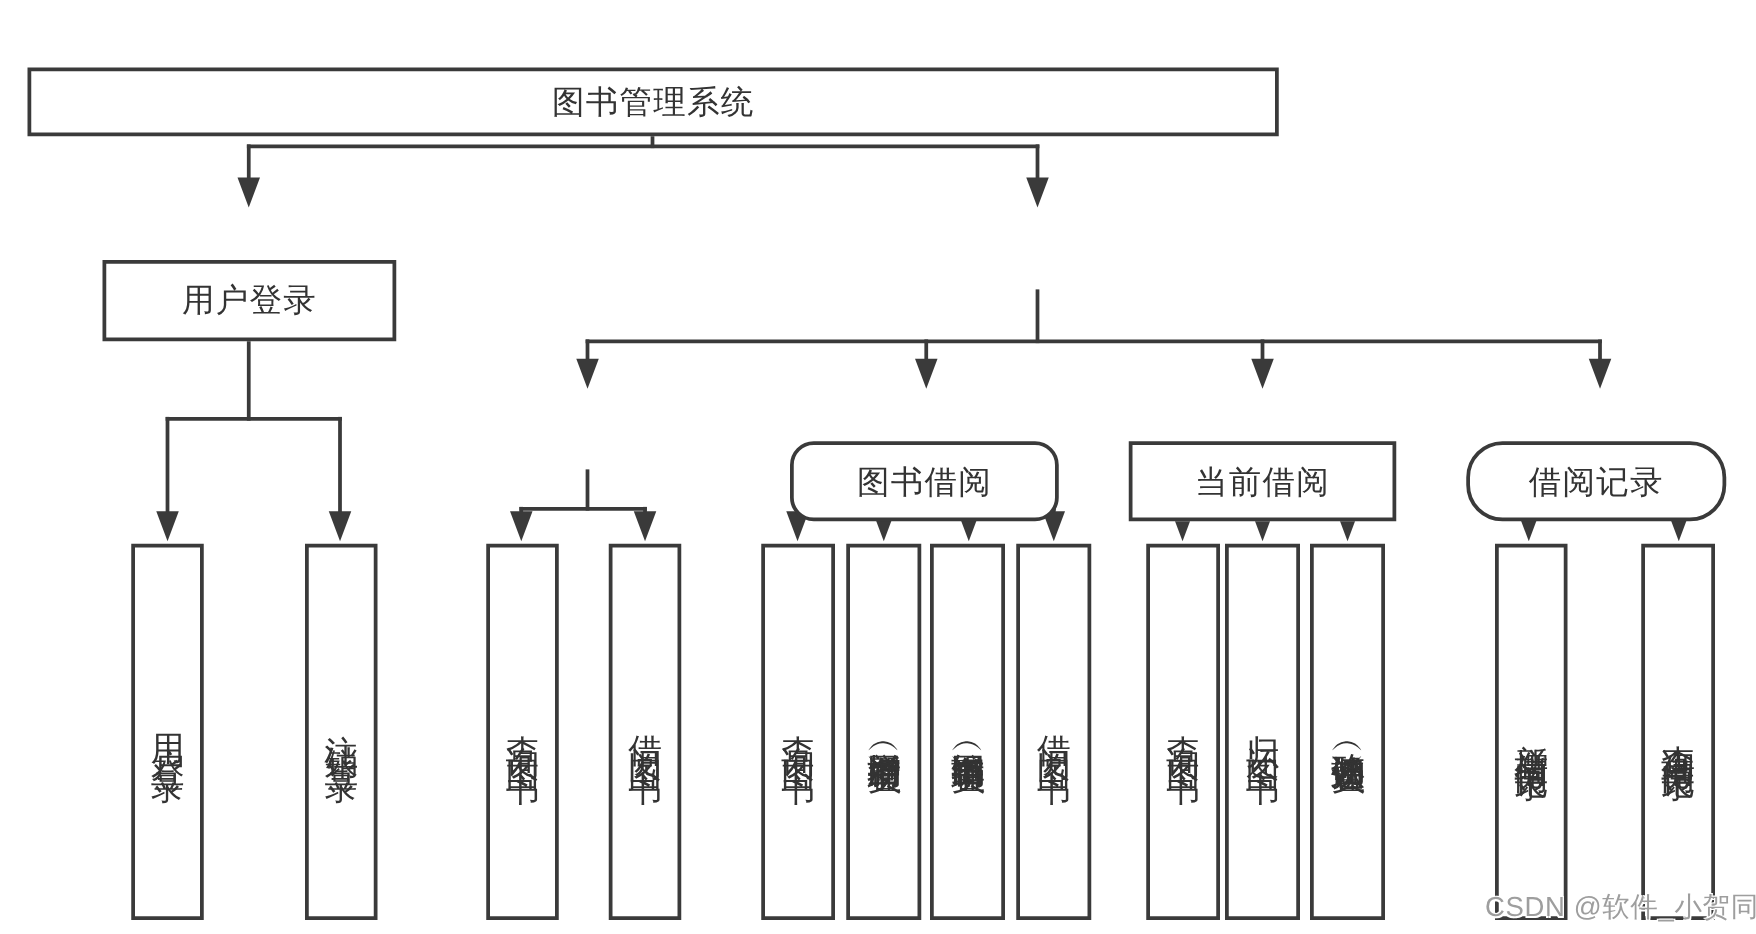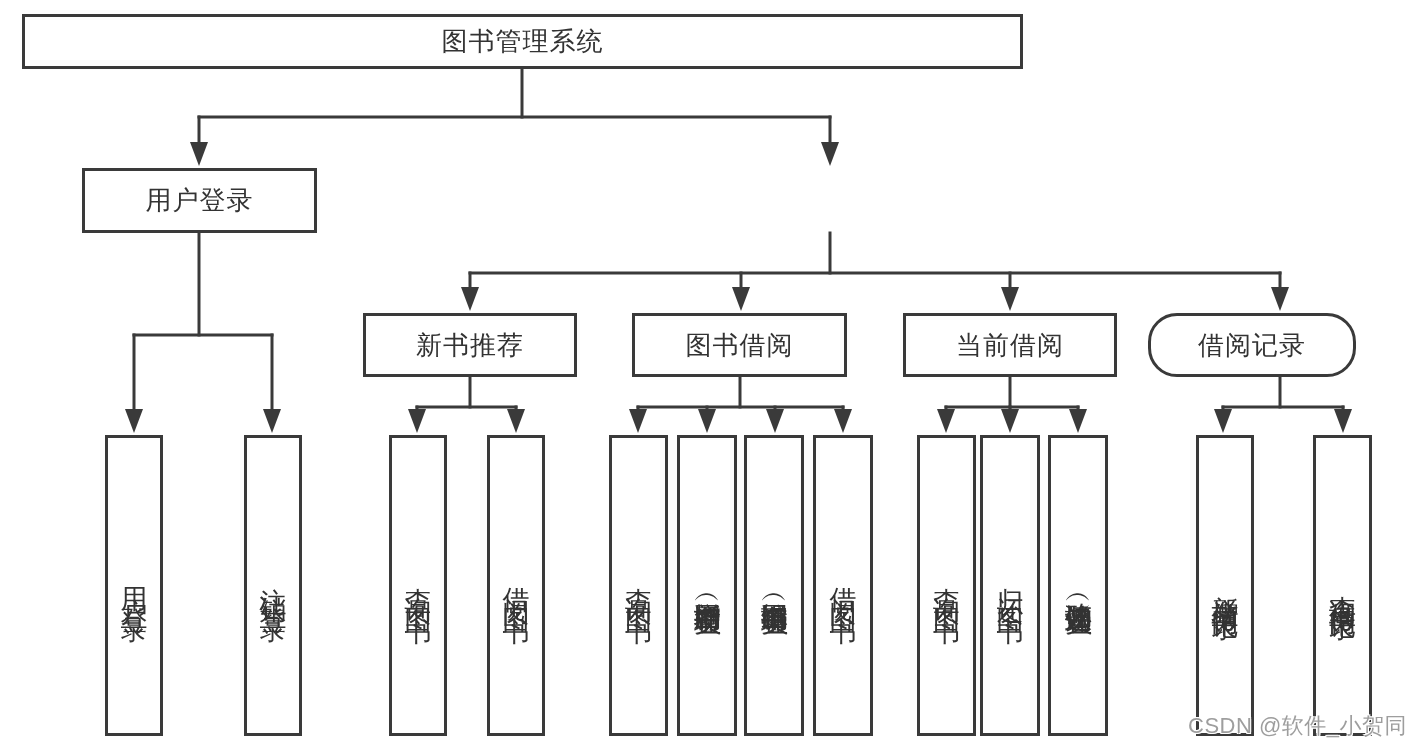--- a/index.html
+++ b/index.html
@@ -41,20 +41,21 @@
     background: var(--color-box-fill);
     border: 3px solid var(--color-line);
     color: var(--color-text);
     display: flex;
     align-items: center;
     justify-content: center;
   }
   .h-box {
     font-size: 26px;
     letter-spacing: 1px;
+    margin-top: 40px;
   }
   .v-box {
     top: 435px;
     height: 301px;
     font-size: 27px;
     writing-mode: vertical-lr;
     text-orientation: upright;
   }
   .v-ls-4 { letter-spacing: 10px; }
   .v-ls-6 { letter-spacing: 4px; }
@@ -69,23 +70,23 @@
     color: var(--color-watermark);
     text-shadow: 1px 1px 0 #ffffff, -1px -1px 0 #ffffff, 1px -1px 0 #ffffff, -1px 1px 0 #ffffff;
     white-space: nowrap;
   }
 
   
   #node-root          { left: 22px;   top: 14px;  width: 1001px; height: 55px; }
   #node-user-login    { left: 82px;   top: 168px; width: 235px;  height: 65px; }
   #node-book-mgmt     { left: 712px;  top: 168px; width: 236px;  height: 65px; }
   #node-new-book-rec  { left: 363px;  top: 313px; width: 214px;  height: 64px; }
-  #node-book-borrow   { left: 632px;  top: 313px; width: 215px;  height: 64px; }
+  #node-book-borrow   { left: 632px;  top: 313px; width: 215px;  height: 64px; border-radius: 19px; }
   #node-current-brw   { left: 903px;  top: 313px; width: 214px;  height: 64px; }
-  #node-brw-records   { left: 1148px; top: 313px; width: 208px;  height: 64px; border-radius: 29px; }
+  #node-brw-records   { left: 1173px; top: 313px; width: 208px;  height: 64px; border-radius: 29px; }
 
   #leaf-login         { left: 105px;  width: 58px; }
   #leaf-logout        { left: 244px;  width: 58px; }
   #leaf-rec-query     { left: 389px;  width: 58px; }
   #leaf-rec-borrow    { left: 487px;  width: 58px; }
   #leaf-bb-query      { left: 609px;  width: 59px; }
   #leaf-bb-add        { left: 677px;  width: 60px; }
   #leaf-bb-edit       { left: 744px;  width: 60px; }
   #leaf-bb-borrow     { left: 813px;  width: 60px; }
   #leaf-cb-query      { left: 917px;  width: 59px; }
@@ -172,21 +173,20 @@
       <line x1="1343" y1="407" x2="1343" y2="411"></line>
       <polygon points="1223,433 1214,409 1232,409"></polygon>
       <polygon points="1343,433 1334,409 1352,409"></polygon>
     </g>
   </svg>
 
   <div class="box h-box" id="node-root">图书管理系统</div>
 
   <div class="box h-box" id="node-user-login">用户登录</div>
 
-  <div class="box h-box" id="node-new-book-rec">新书推荐</div>
   <div class="box h-box" id="node-book-borrow">图书借阅</div>
   <div class="box h-box" id="node-current-brw">当前借阅</div>
   <div class="box h-box" id="node-brw-records">借阅记录</div>
 
   <div class="box v-box v-ls-4" id="leaf-login">用户登录</div>
   <div class="box v-box v-ls-4" id="leaf-logout">注销登录</div>
 
   <div class="box v-box v-ls-4" id="leaf-rec-query">查询图书</div>
   <div class="box v-box v-ls-4" id="leaf-rec-borrow">借阅图书</div>
 

